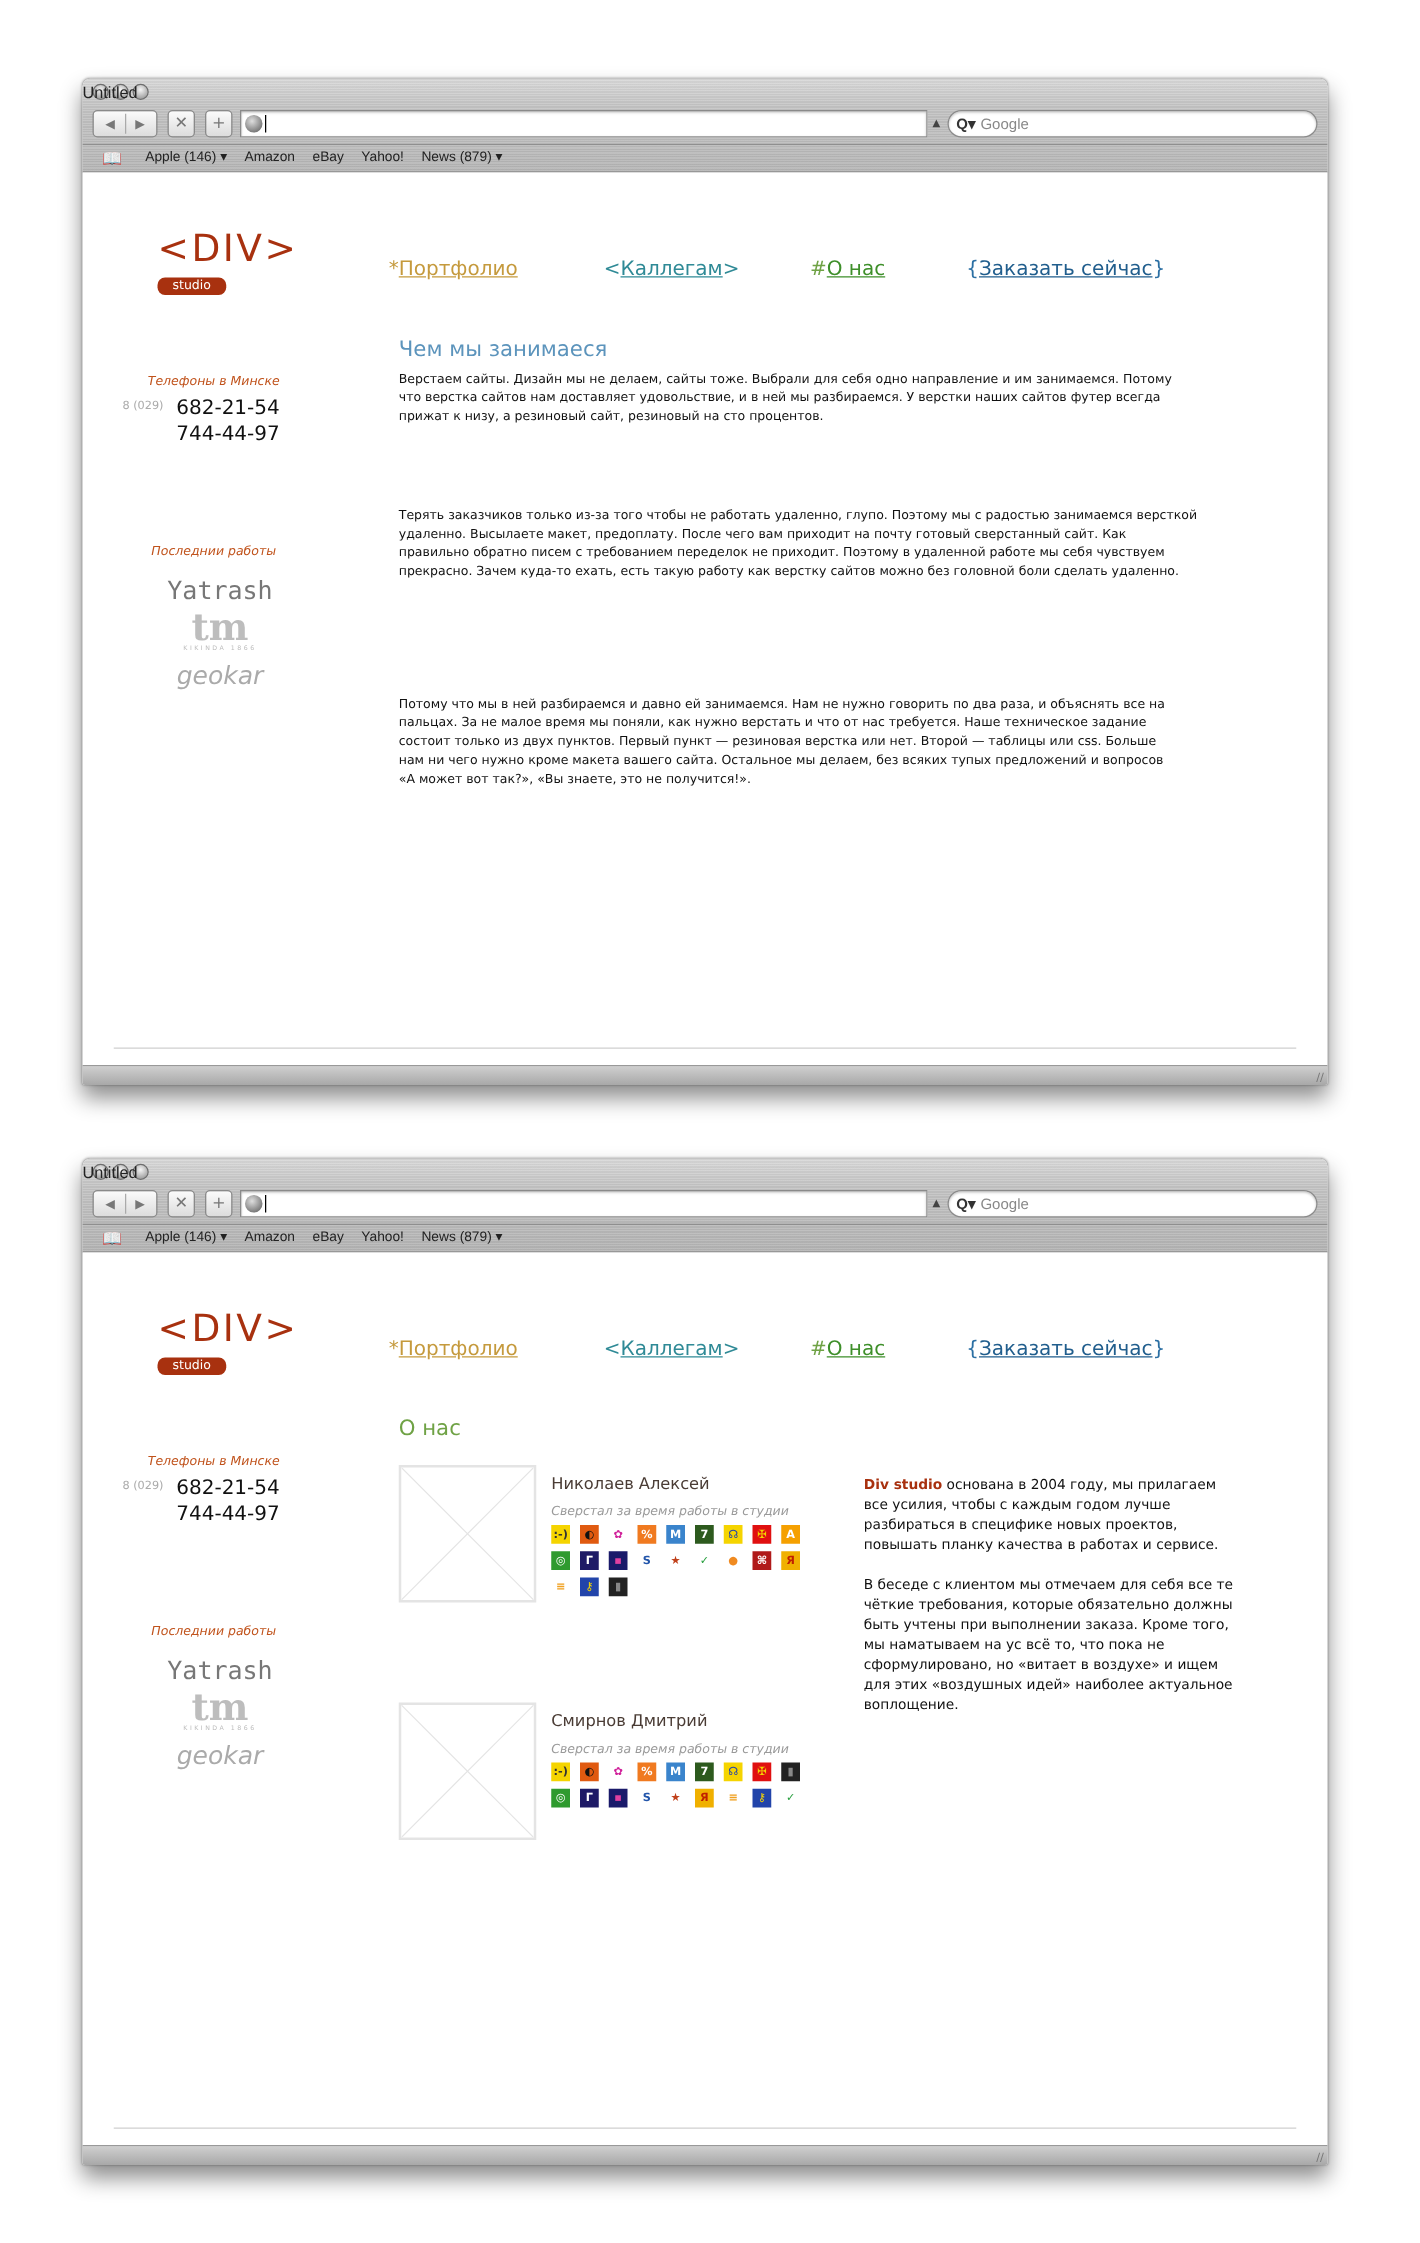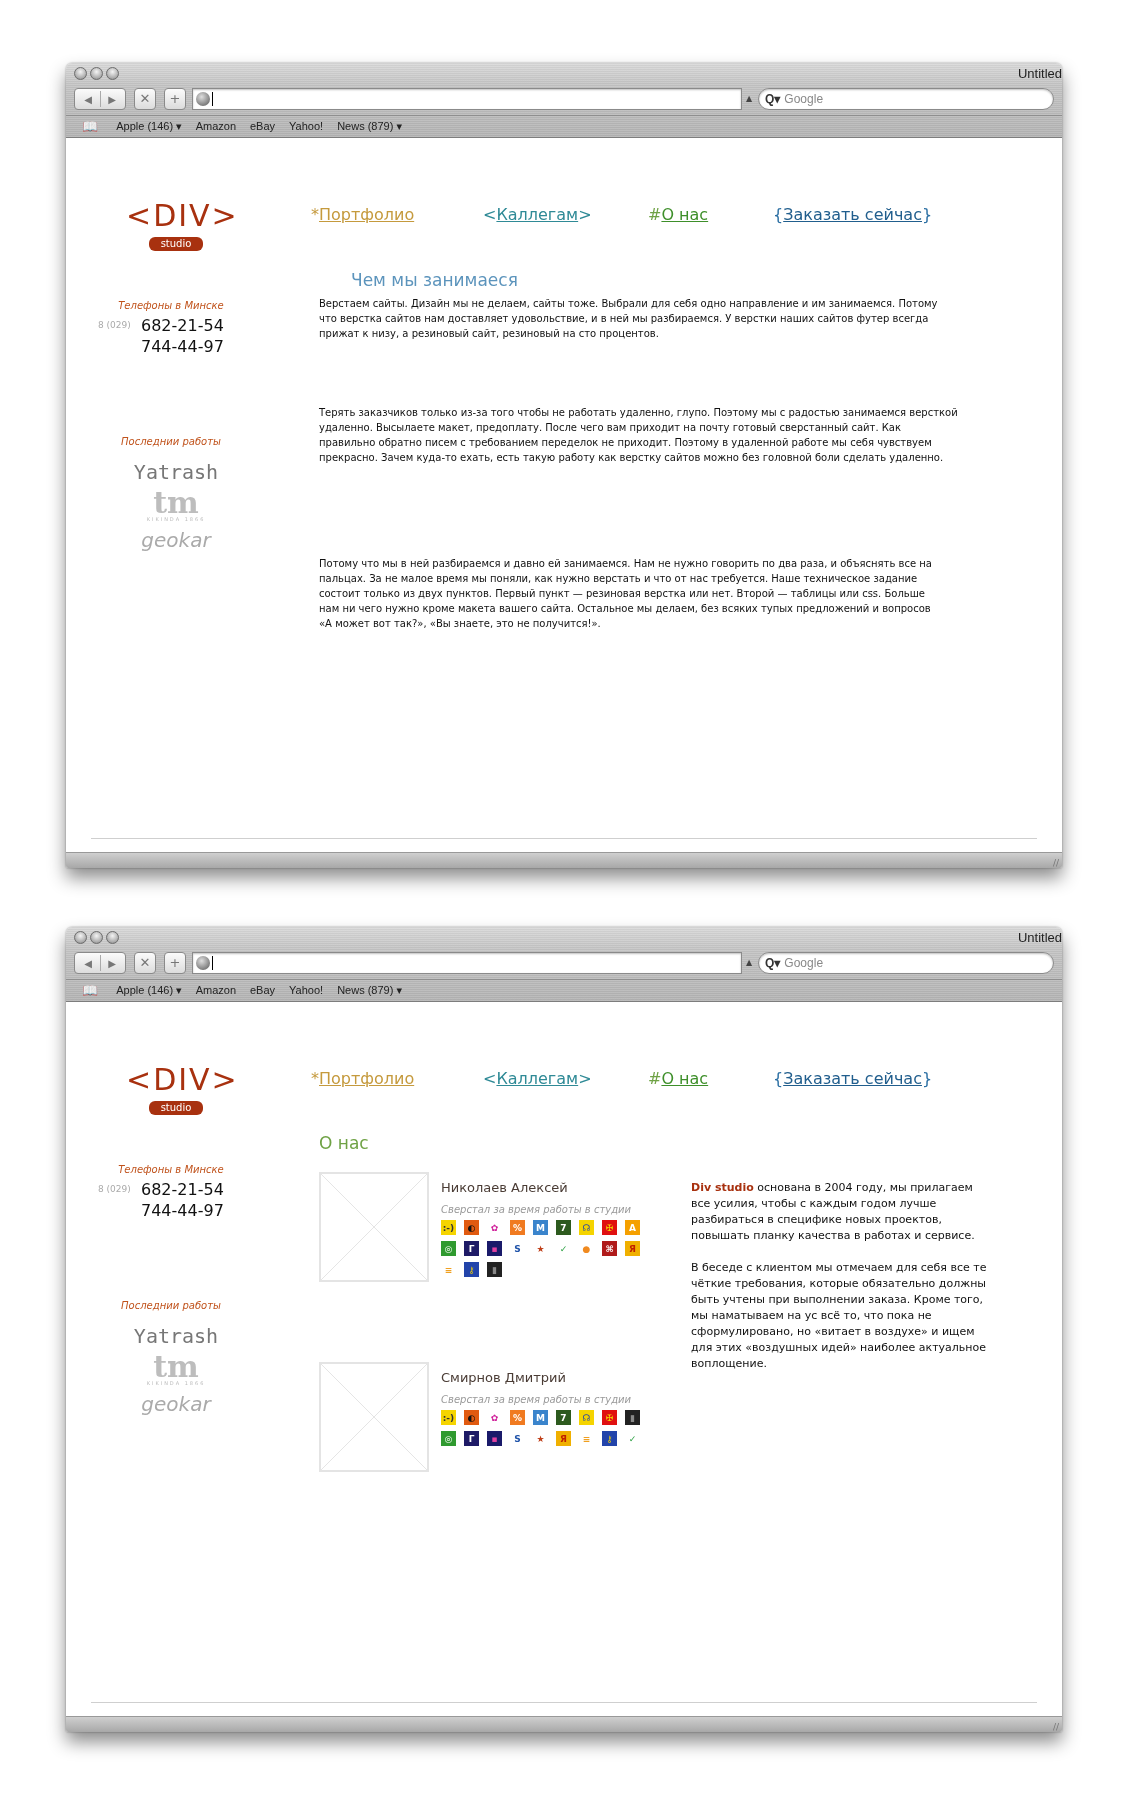--- a/index.html
+++ b/index.html
@@ -24,21 +24,21 @@
     content: ""; position: absolute; inset: 0;
     background: repeating-linear-gradient(0deg, rgba(255,255,255,0.10) 0 1px, rgba(0,0,0,0.03) 1px 2px);
   }
   .traffic { position: absolute; left: 8px; top: 4px; display: flex; gap: 3px; }
   .traffic span {
     width: 13px; height: 13px; border-radius: 50%;
     background: radial-gradient(circle at 50% 35%, #f4f4f4, #a9a9a9 70%, #7a7a7a);
     border: 1px solid #6d6d6d;
   }
   .win-title {
-    position: absolute; top: 3px; left: 0; right: 0; text-align: right;
+    position: absolute; top: 3px; left: 0; right: 0; text-align: left;
     font-family: "Liberation Sans", sans-serif; font-size: 13px; color: #222;
   }
   .navrow { position: absolute; top: 25px; left: 8px; right: 8px; height: 22px; }
   .btn {
     position: absolute; top: 0; height: 22px;
     background: linear-gradient(180deg, #fbfbfb, #dcdcdc);
     border: 1px solid #8a8a8a; border-radius: 4px;
     font-size: 13px; color: #777; text-align: center; line-height: 20px;
   }
   .btn-backfwd { left: 0; width: 52px; }
@@ -77,21 +77,21 @@
   .bottombar {
     position: absolute; left: 0; right: 0; bottom: 0; height: 16px;
     background: linear-gradient(180deg, #cfcfcf, #a8a8a8);
     border-top: 1px solid #999;
   }
   .bottombar::after {
     content: "//"; position: absolute; right: 3px; bottom: 0; font-size: 9px; color: #777;
   }
 
   
-  .logo { position: absolute; left: 60px; top: 62px; width: 100px; text-align: center; }
+  .logo { position: absolute; left: 60px; top: 46px; width: 100px; text-align: left; }
   .logo-main { font-family: "DejaVu Sans", sans-serif; font-size: 30px; color: #a8310f; letter-spacing: 2px; line-height: 32px; }
   .logo-sub {
     display: inline-block; margin-top: 1px; padding: 0 12px; height: 14px; line-height: 14px;
     background: #a8310f; color: #fff; border-radius: 6px; font-size: 10px;
   }
   .nav { position: absolute; top: 67px; left: 245px; font-size: 16px; }
   .nav a { position: absolute; white-space: nowrap; text-decoration: none; }
   .nav a .t { text-decoration: underline; }
   .nav-portfolio { left: 0; color: #c59a3d; }
   .nav-portfolio .t { color: #c59a3d; }
@@ -107,21 +107,21 @@
   .phones { position: absolute; left: 32px; width: 170px; }
   .phone-prefix { position: absolute; left: 0; top: 4px; font-size: 9px; color: #aaa; }
   .phone { position: absolute; left: 43px; font-size: 16px; color: #111; }
   .works { position: absolute; left: 60px; width: 100px; text-align: center; }
   .work-yatrash { font-family: "DejaVu Sans Mono", monospace; font-size: 20px; color: #777; height: 30px; }
   .work-tm { font-family: "DejaVu Serif", serif; font-size: 30px; font-weight: bold; color: #bdbdbd; line-height: 26px; }
   .work-tm-sub { font-size: 5px; letter-spacing: 2px; color: #bbb; margin-bottom: 6px; }
   .work-geokar { font-size: 20px; font-style: italic; color: #aaa; }
 
   .main { position: absolute; left: 253px; width: 640px; }
-  .section h2 { font-size: 17px; font-weight: normal; color: #5c94bc; margin-bottom: 6px; margin-left: 32px; }
+  .section h2 { font-size: 17px; font-weight: normal; color: #5c94bc; margin-bottom: 6px; }
   .section p { font-size: 10px; line-height: 15px; color: #111; }
 
   .footer-line { position: absolute; left: 25px; right: 25px; height: 1px; background: #cfcfcf; }
   .footer { position: absolute; left: 30px; right: 30px; font-size: 10px; color: #222; }
 
   
   .about-title { position: absolute; left: 253px; font-size: 17px; color: #6fa245; }
   .person { position: absolute; left: 253px; width: 330px; height: 140px; }
   .photo { position: absolute; left: 0; top: 0; width: 110px; height: 110px; border: 2px solid #e4e4e4; background: #fff; overflow: hidden; }
   .photo svg { width: 100%; height: 100%; }

